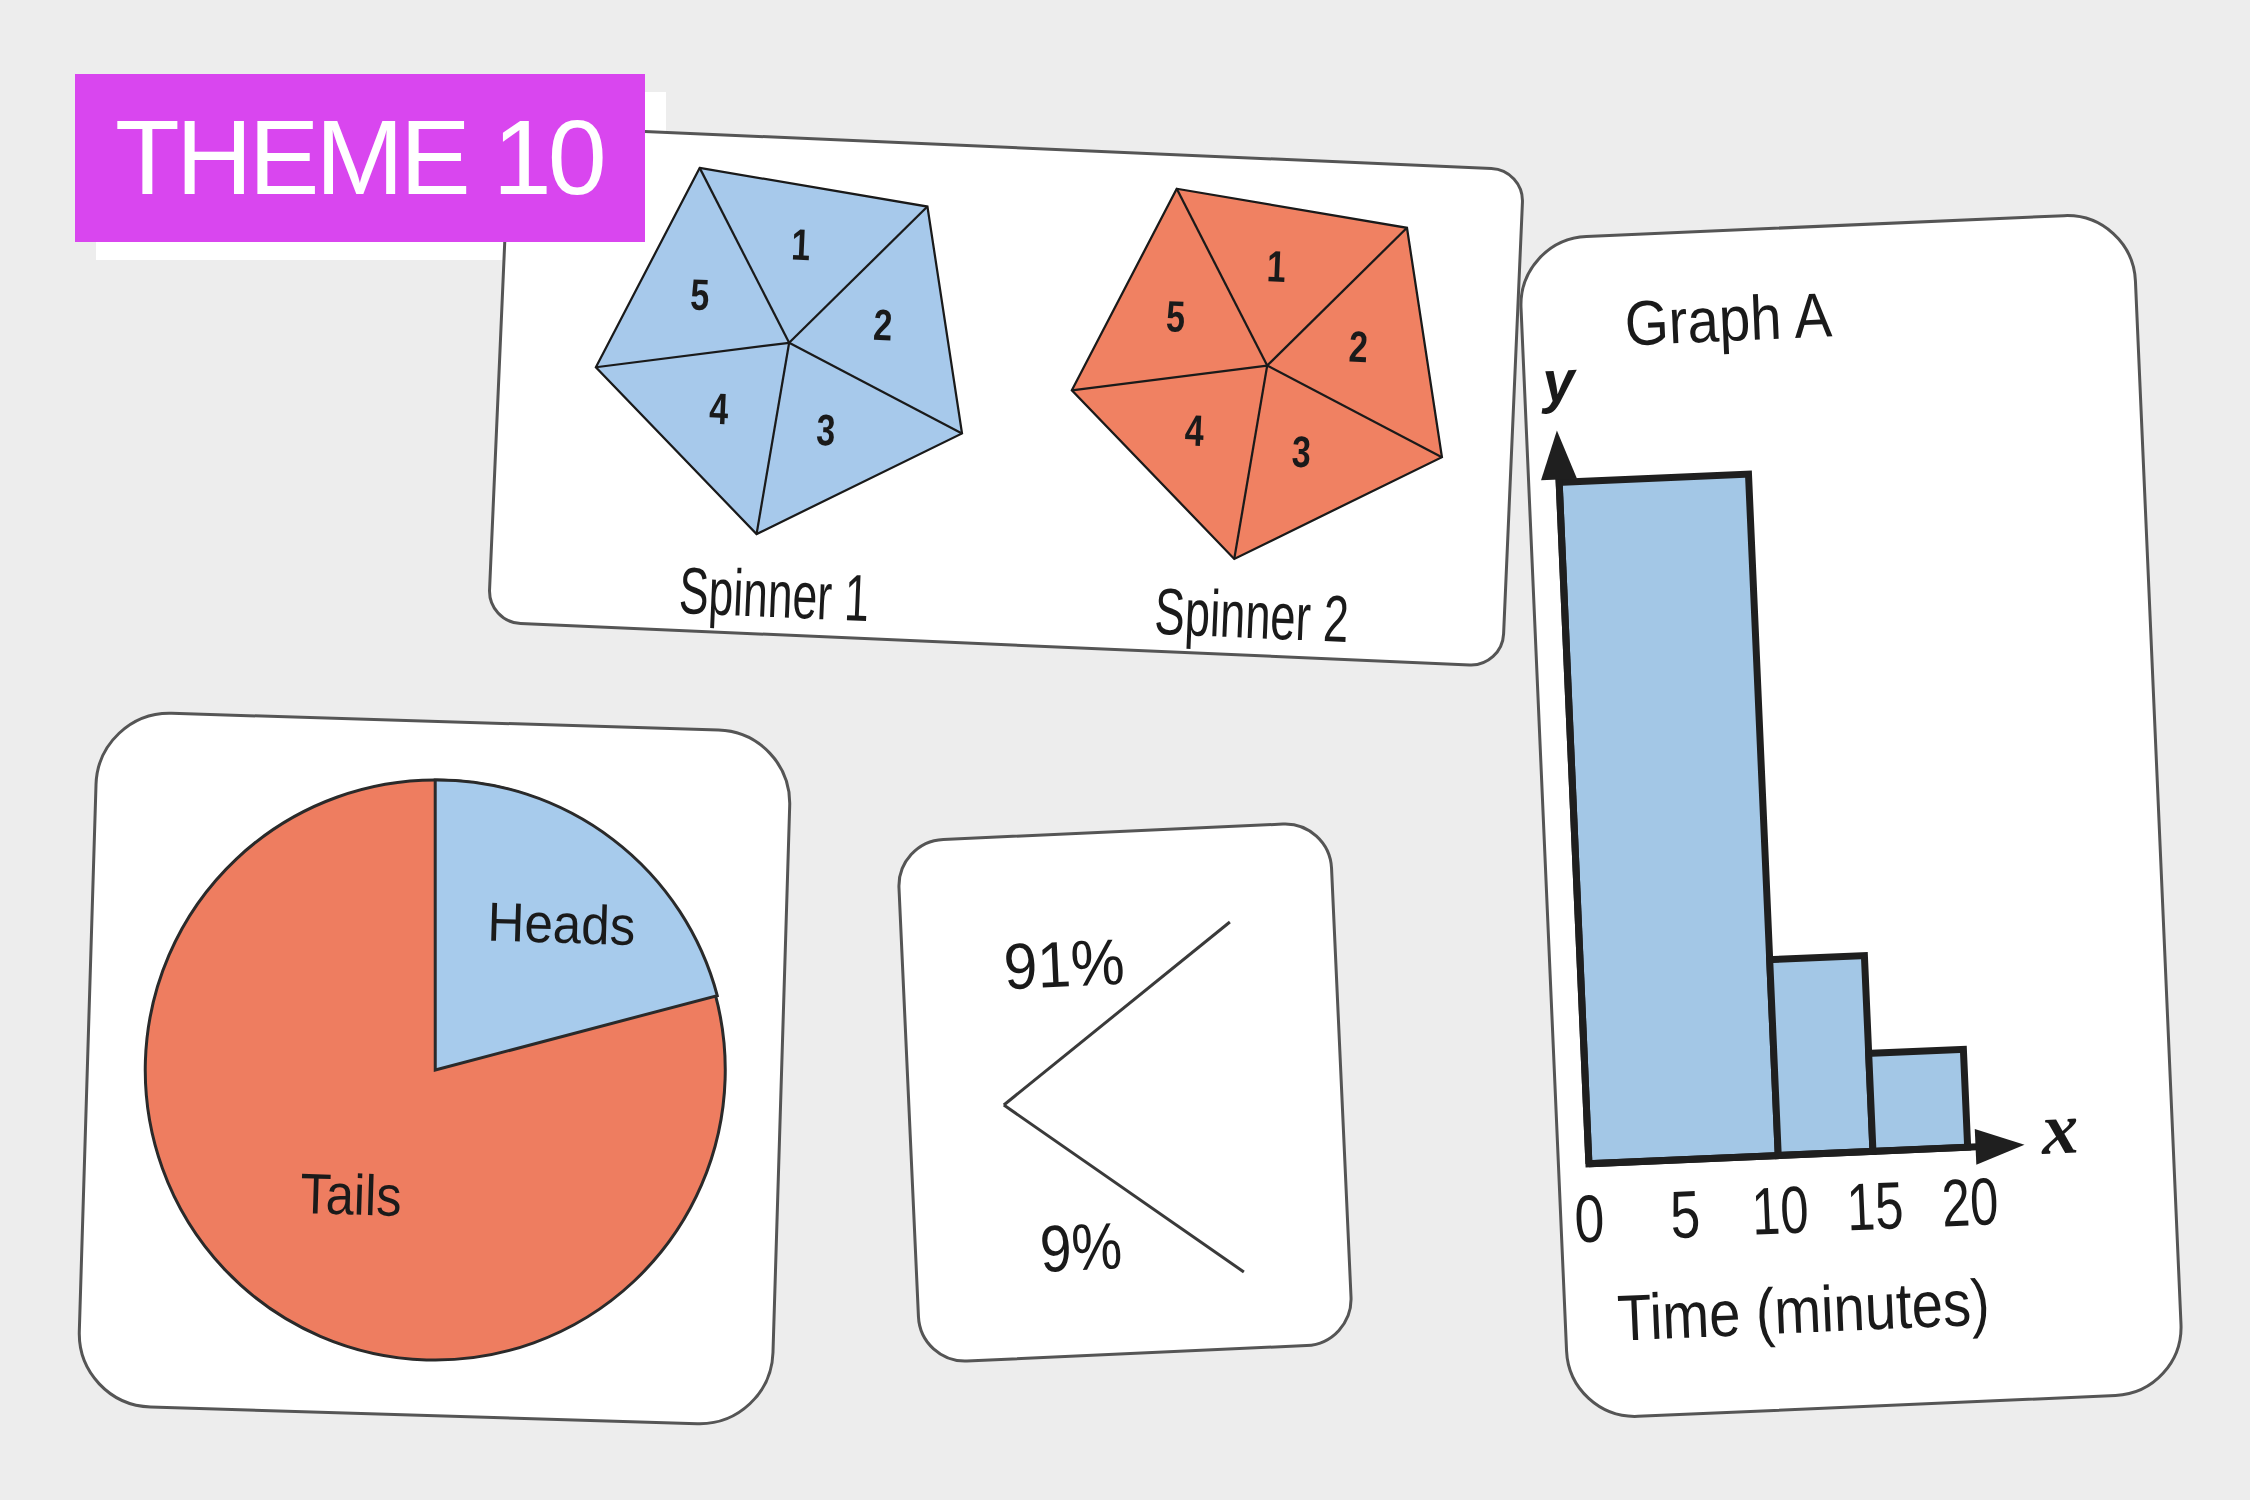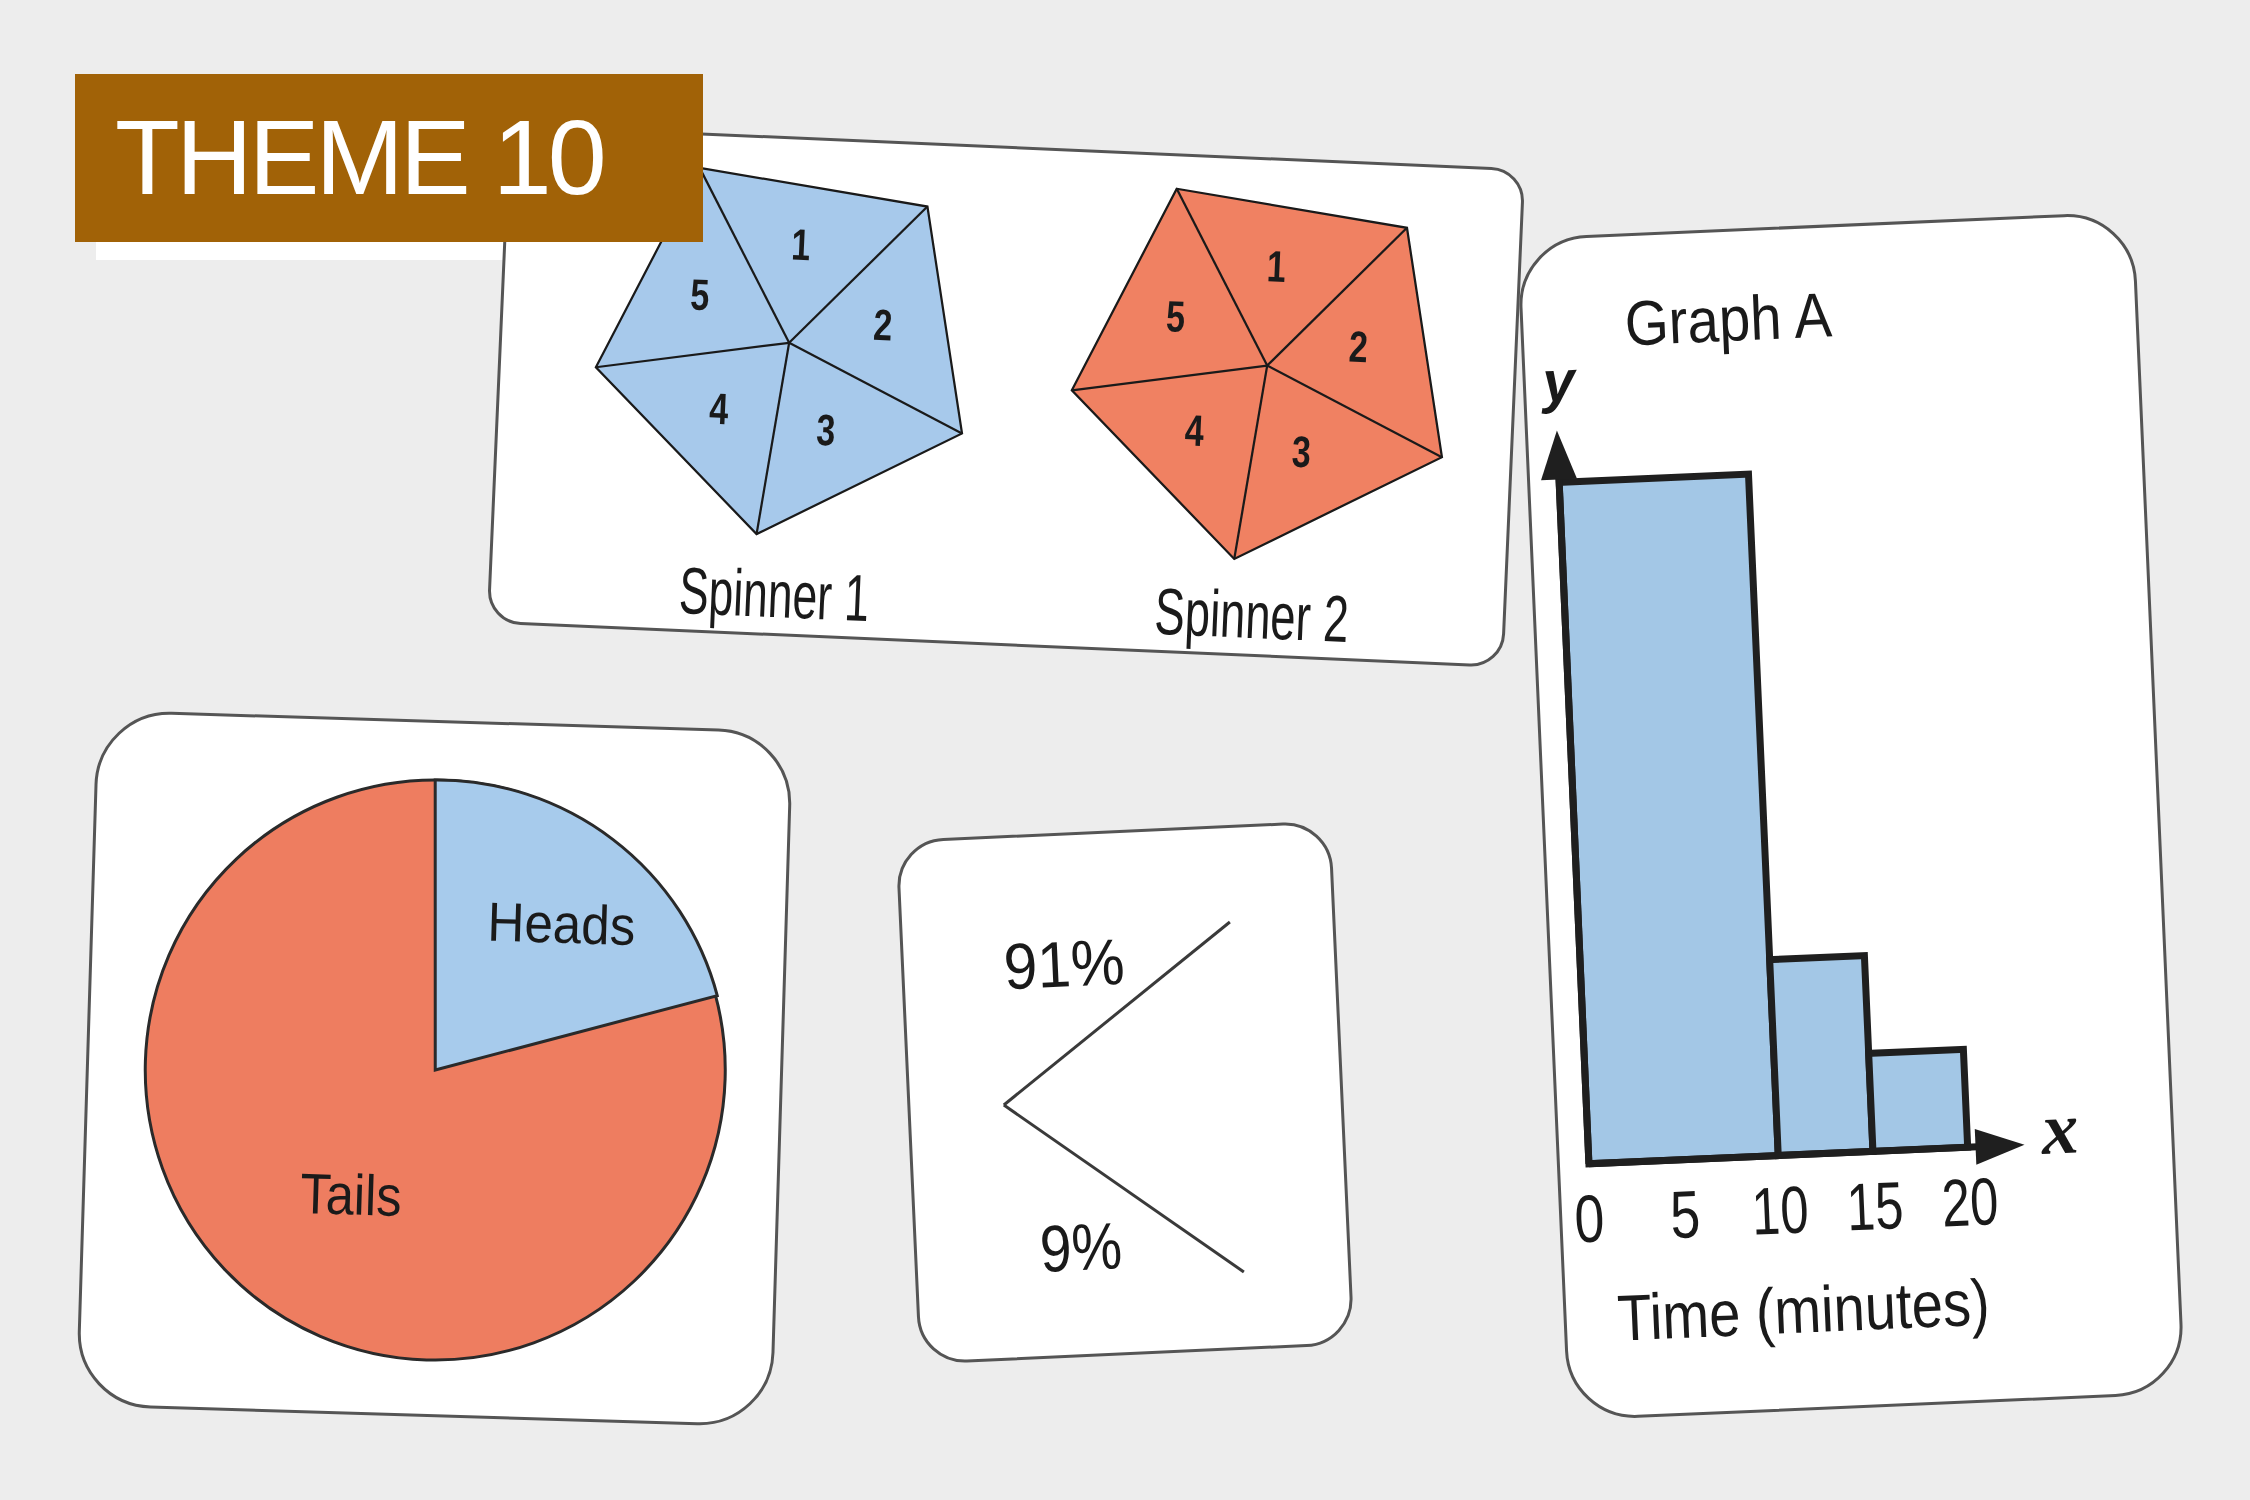--- a/index.html
+++ b/index.html
@@ -92,15 +92,15 @@
     <text transform="translate(695.8,288.5) scale(0.776,1)" x="0" y="0">4</text>
     <text transform="translate(671.9,175.4) scale(0.776,1)" x="0" y="0">5</text>
   </g>
   <g font-size="66" text-anchor="middle">
     <text transform="translate(283,478) scale(0.673,1)" x="0" y="0">Spinner 1</text>
     <text transform="translate(761,478) scale(0.687,1)" x="0" y="0">Spinner 2</text>
   </g>
 </svg>
 </div>
 
-<div style="position:absolute;left:75px;top:74px;width:616px;height:168px;background:#a16207;padding-left:12px;">
+<div style="position:absolute;left:75px;top:74px;width:570px;height:168px;background:#d946ef;">
   <span style="position:absolute;left:40px;top:30px;font-size:106px;line-height:106px;color:#ffffff;letter-spacing:-3.8px;">THEME 10</span>
 </div>
 
 </body></html>

